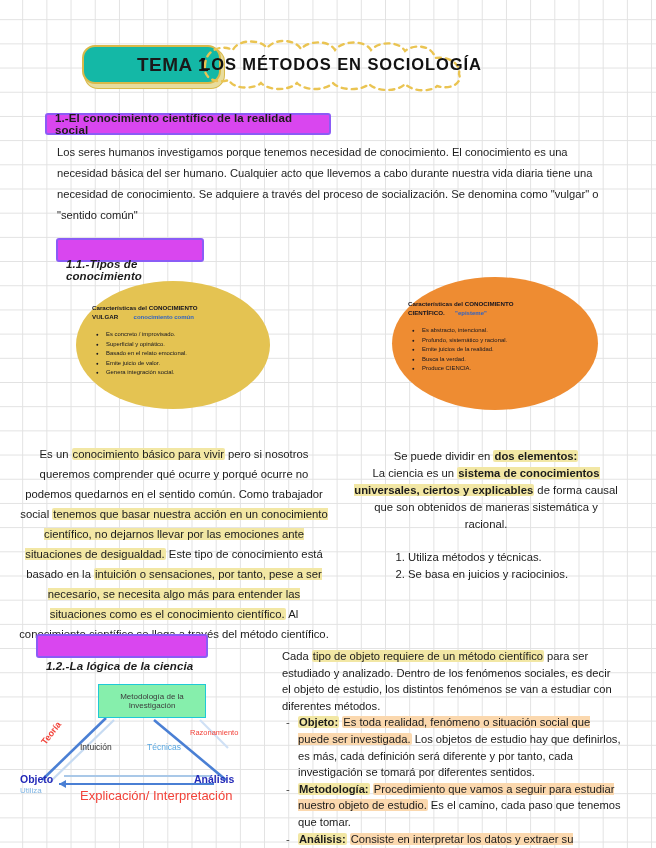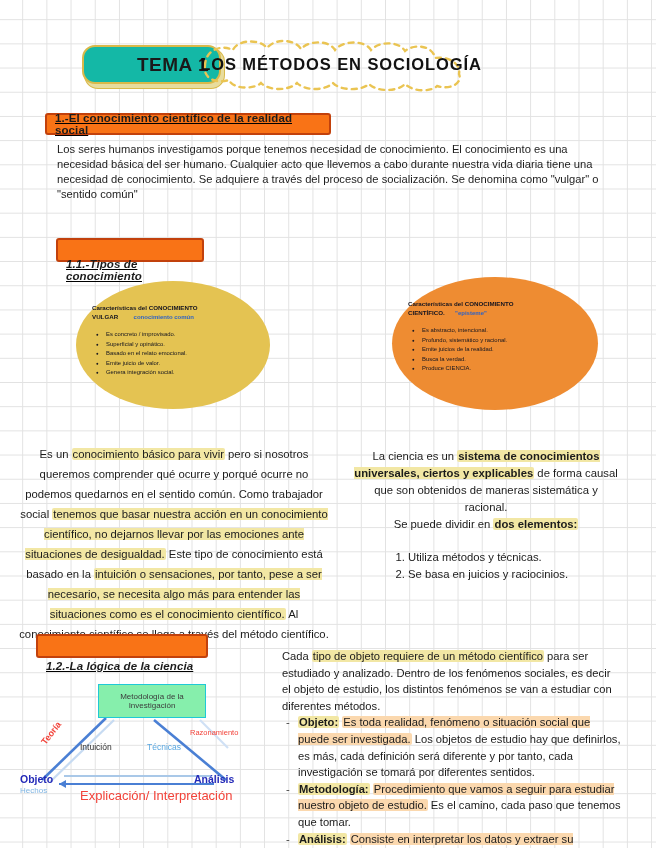--- a/index.html
+++ b/index.html
@@ -40,38 +40,37 @@
   #cloud-title svg{position:absolute;inset:0;}
   #cloud-title .txt{
     position:absolute;inset:0;display:flex;align-items:center;justify-content:center;
     font-size:16.5px;font-weight:bold;letter-spacing:.9px;color:#121212;
     padding-left:12px;
   }
 
   
   .sec-box{
     position:absolute;
-    background:#f97316;
-    border:2px solid #c2410c;
+    background:#d946ef;
+    border:2px solid #8b5cf6;
     border-radius:3px;
     display:flex;align-items:center;
     padding:0 8px;
     box-sizing:border-box;
-    text-decoration:underline;
   }
   .sec-box span{font-size:11.5px;font-weight:bold;color:#1c1c1c;letter-spacing:.1px;}
   .sec-box.italic span{font-style:italic;margin-top:40px;}
   #sec1{left:45px;top:113px;width:286px;height:22px;}
   #sec11{left:56px;top:238px;width:148px;height:24px;}
   #sec12{left:36px;top:634px;width:172px;height:24px;}
 
   
   #para1{
     position:absolute;left:57px;top:142px;width:546px;
-    font-size:11.2px;line-height:15px;color:#1d1d1d;
+    font-size:11.2px;line-height:21px;color:#1d1d1d;
     text-align:left;
   }
 
   
   .ellipse{
     position:absolute;border-radius:50%;
     box-sizing:border-box;
   }
   #ell-vulgar{
     left:76px;top:281px;width:194px;height:128px;
@@ -222,22 +221,22 @@
   </div>
 </div>
 
 <div id="left-block">
   <span>Es un </span><span class="hl">conocimiento básico para vivir</span><span> pero si nosotros queremos comprender qué ocurre y porqué ocurre no podemos quedarnos en el sentido común. Como trabajador social </span><span class="hl">tenemos que basar nuestra acción en un conocimiento científico, no dejarnos llevar por las emociones ante situaciones de desigualdad.</span>
   <span>Este tipo de conocimiento está basado en la </span><span class="hl">intuición o sensaciones, por tanto, pese a ser necesario, se necesita algo más para entender las situaciones como es el conocimiento científico.</span>
   <span>Al conocimiento científico se llega a través del método científico.</span>
 </div>
 
 <div id="right-block">
+  <div><span>Se puede dividir en </span><span class="hl" style="font-weight:bold">dos elementos:</span></div>
   <div><span>La ciencia es un </span><span class="hl" style="font-weight:bold">sistema de conocimientos universales, ciertos y explicables</span><span> de forma causal que son obtenidos de maneras sistemática y racional.</span></div>
-  <div><span>Se puede dividir en </span><span class="hl" style="font-weight:bold">dos elementos:</span></div>
   <ol>
     <li>Utiliza métodos y técnicas.</li>
     <li>Se basa en juicios y raciocinios.</li>
   </ol>
 </div>
 
 <div class="sec-box italic" id="sec12">
   <span>1.2.-La lógica de la ciencia</span>
 </div>
 
@@ -250,21 +249,21 @@
     <line x1="50" y1="92" x2="198" y2="92" stroke="#a9c8e8" stroke-width="1.8"></line>
     <line x1="45" y1="100" x2="200" y2="100" stroke="#4a7fd4" stroke-width="2"></line>
     <polygon points="45,100 52,96 52,104" fill="#4a7fd4"></polygon>
   </svg>
   <div id="meto-box">Metodología de la Investigación</div>
   <div class="tlab" id="lab-teoria">Teoría</div>
   <div class="tlab" id="lab-razon">Razonamiento</div>
   <div class="tlab" id="lab-intuicion">Intuición</div>
   <div class="tlab" id="lab-tecnicas">Técnicas</div>
   <div class="tlab" id="lab-objeto">Objeto</div>
-  <div class="tlab" id="lab-hechos">Hechos</div>
+  <div class="tlab" id="lab-hechos">Utiliza</div>
   <div class="tlab" id="lab-analisis">Análisis</div>
   <div class="tlab" id="lab-explic">Explicación/ Interpretación</div>
 </div>
 
 <div id="bottom-right">
   <div><span>Cada </span><span class="hl">tipo de objeto requiere de un método científico</span><span> para ser estudiado y analizado. Dentro de los fenómenos sociales, es decir el objeto de estudio, los distintos fenómenos se van a estudiar con diferentes métodos.</span></div>
   <div class="dash-item"><b class="hl">Objeto:</b> <span class="hl-o">Es toda realidad, fenómeno o situación social que puede ser investigada.</span><span> Los objetos de estudio hay que definirlos, es más, cada definición será diferente y por tanto, cada investigación se tomará por diferentes sentidos.</span></div>
   <div class="dash-item"><b class="hl">Metodología:</b> <span class="hl-o">Procedimiento que vamos a seguir para estudiar nuestro objeto de estudio.</span><span> Es el camino, cada paso que tenemos que tomar.</span></div>
   <div class="dash-item"><b class="hl">Análisis:</b> <span class="hl-o">Consiste en interpretar los datos y extraer su significado.</span></div>
 </div>

